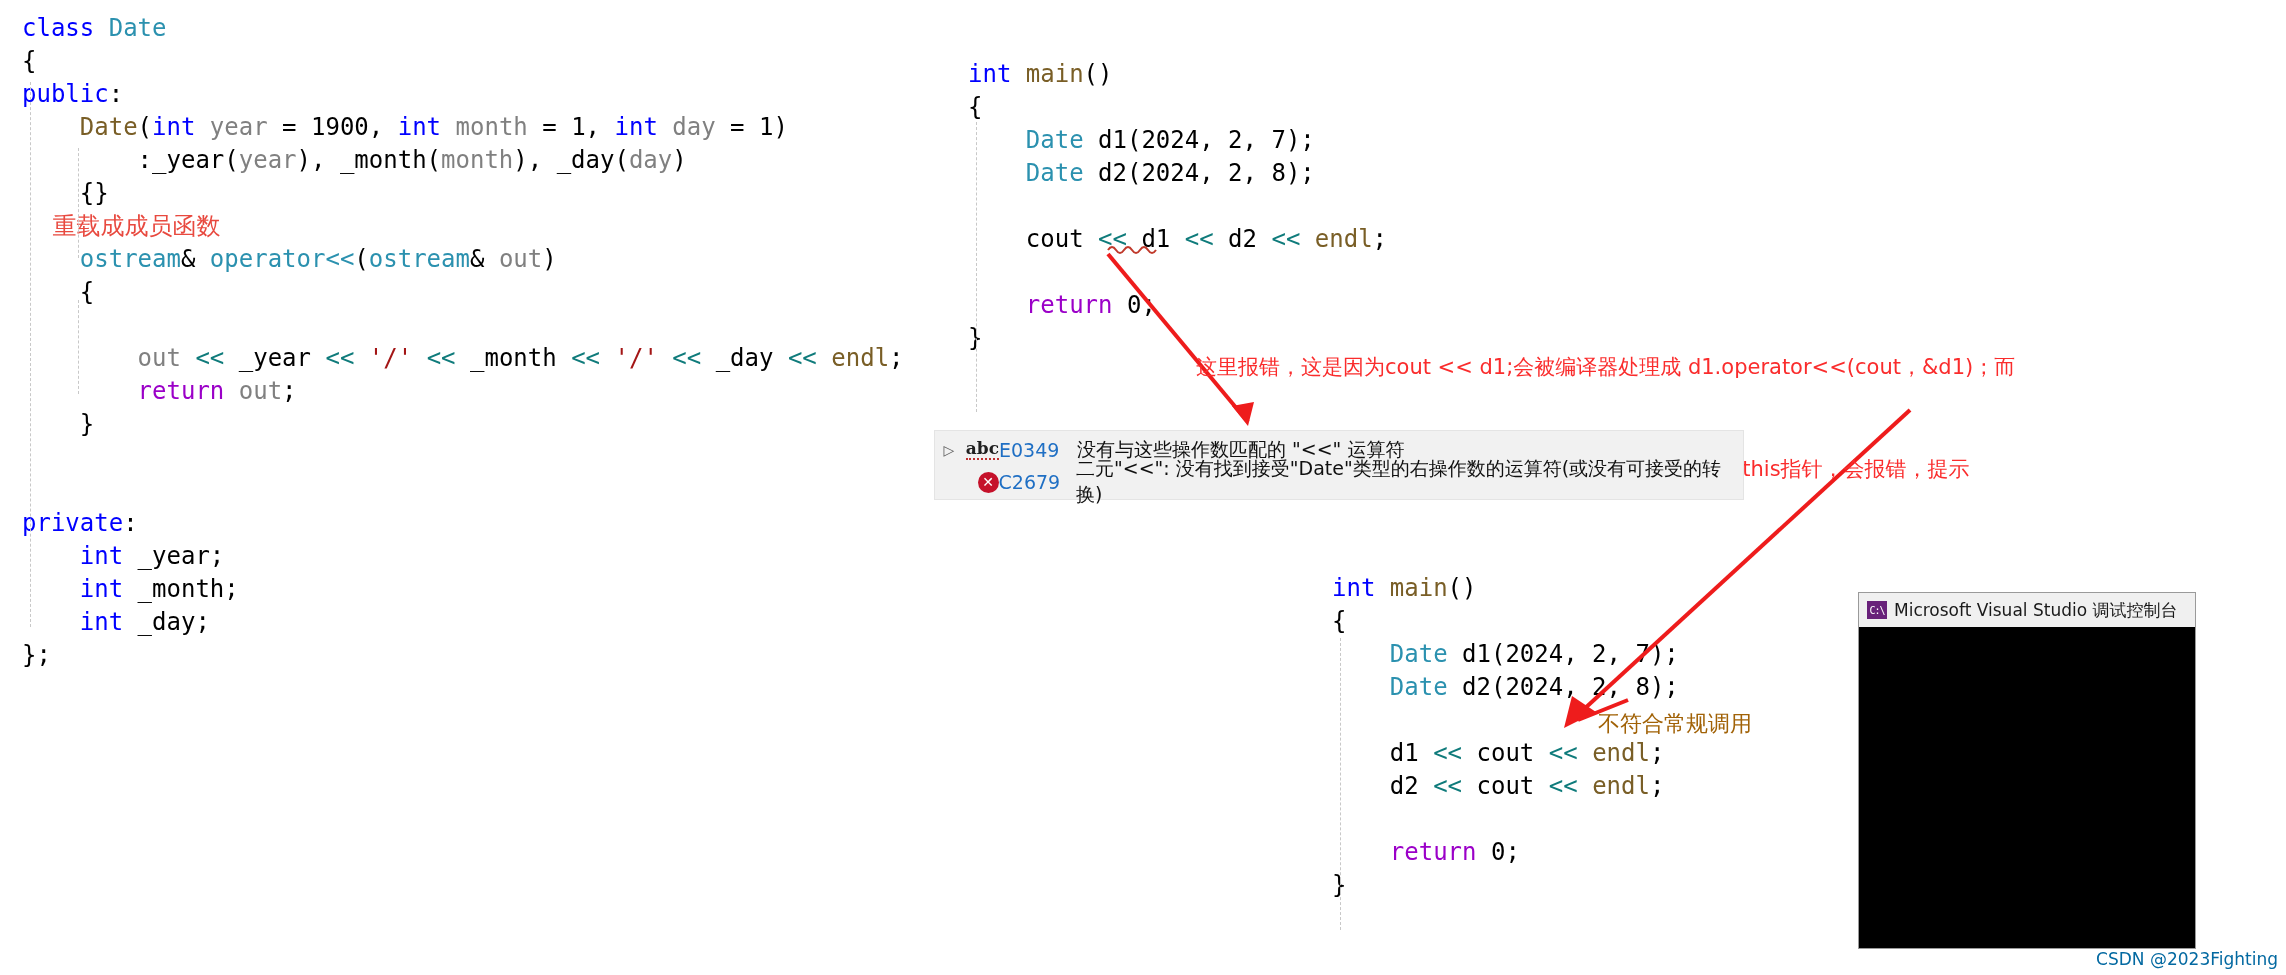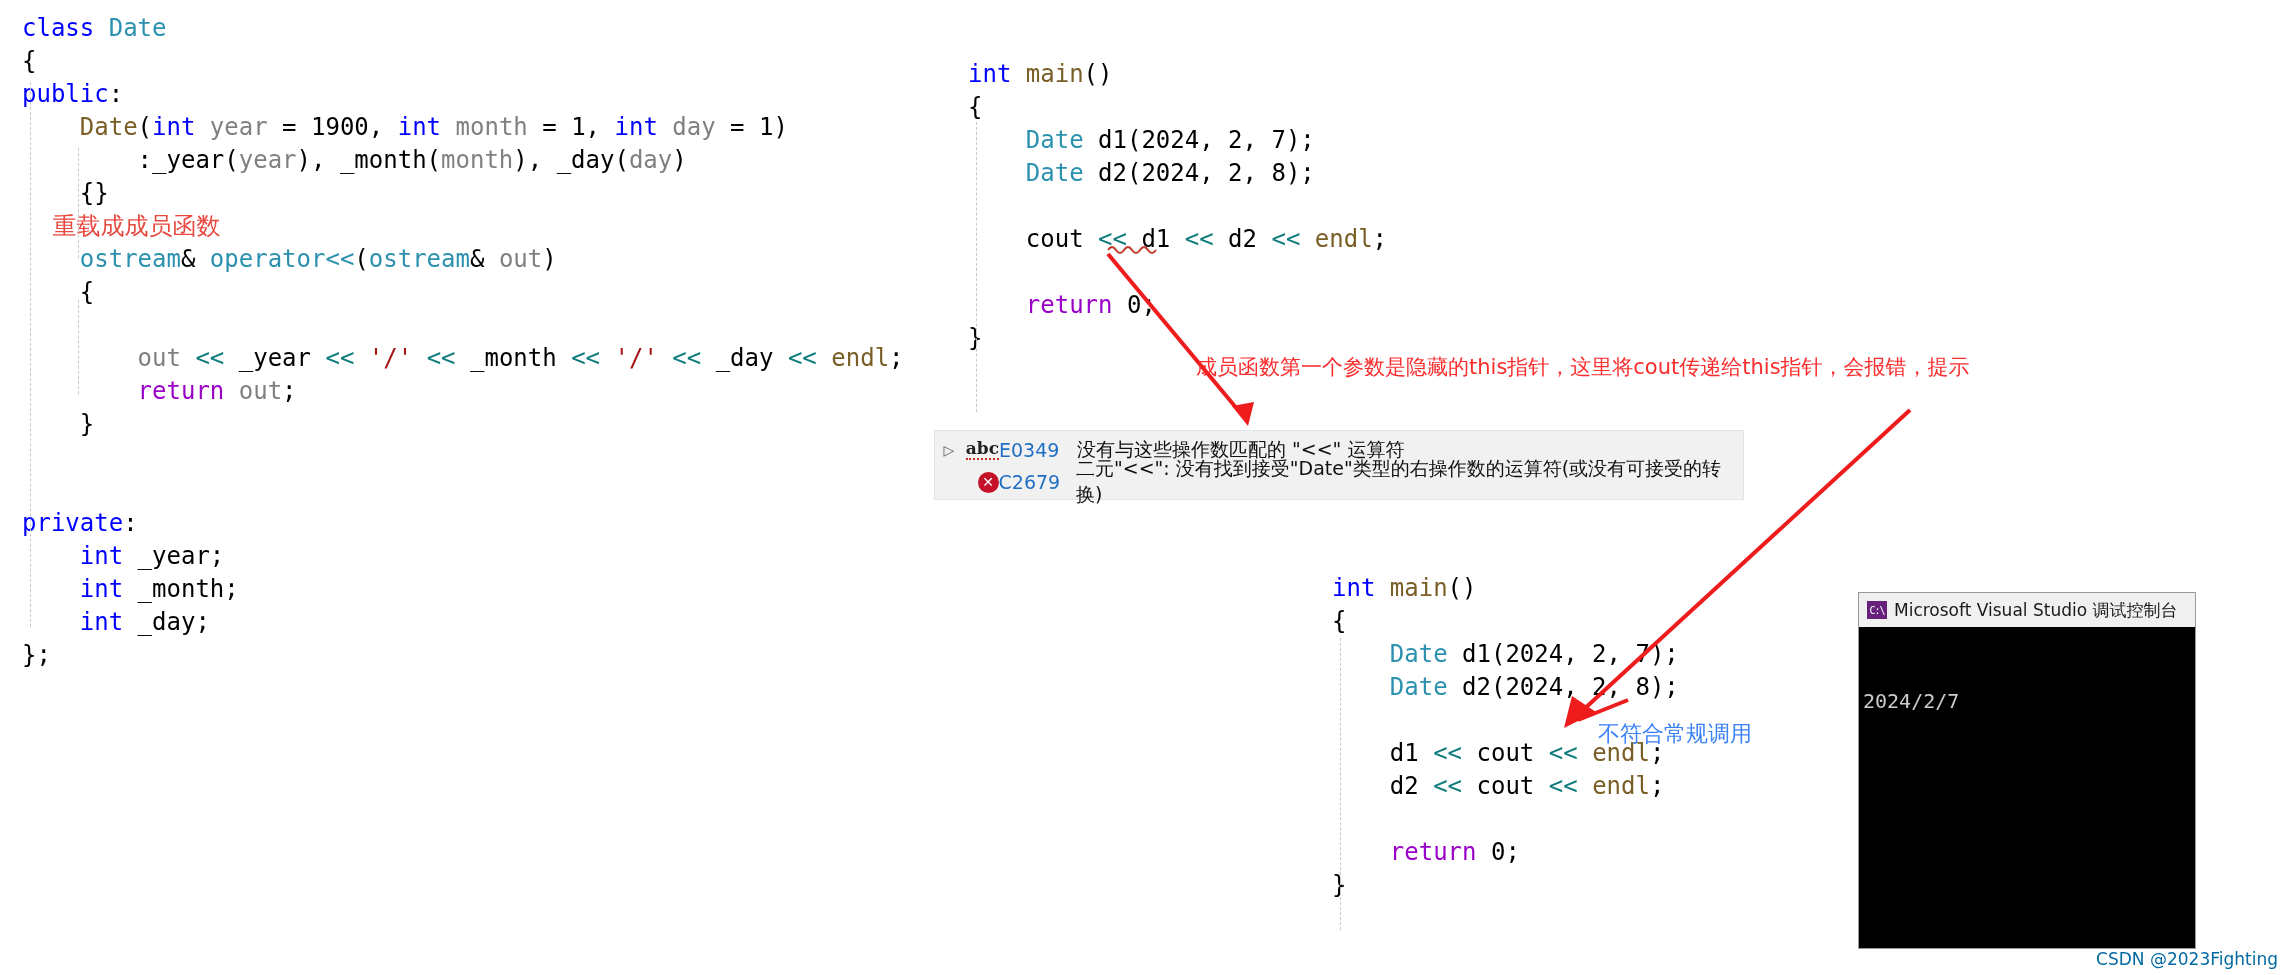--- a/index.html
+++ b/index.html
@@ -42,25 +42,24 @@
   .annot{
     position:absolute;
     color:#fa2c2c;
     font-family:"DejaVu Sans","Liberation Sans",sans-serif;
     font-size:21px;
     line-height:34px;
     white-space:pre;
   }
   .annot-small{
     position:absolute;
-    color:#3b82f6;
+    color:#a16207;
     font-family:"DejaVu Sans","Liberation Sans",sans-serif;
     font-size:22px;
     white-space:pre;
-    margin-top:10px;
   }
 
   
   .errpanel{
     position:absolute;
     background:#f1f1f1;
     border:1px solid #e4e4e4;
     box-sizing:border-box;
   }
   .errrow{
@@ -152,20 +151,21 @@
   <polygon points="148,176 132,156 154,152" fill="#ee1c1c"></polygon>
 </svg>
 
 <svg class="arrow" style="left:1520px; top:400px; width:420px; height:350px;">
   <line x1="390" y1="10" x2="50" y2="322" stroke="#ee1c1c" stroke-width="4"></line>
   <polygon points="44,328 52,296 76,312" fill="#ee1c1c"></polygon>
   <path d="M58,320 L108,300" stroke="#ee1c1c" stroke-width="4" fill="none"></path>
 </svg>
 
 <div class="annot" style="left:1196px; top:282px;">
+  <div>这里报错，这是因为cout &lt;&lt; d1;会被编译器处理成 d1.operator&lt;&lt;(cout，&amp;d1)；而</div>
   <div>成员函数第一个参数是隐藏的this指针，这里将cout传递给this指针，会报错，提示</div>
 </div>
 
 <div class="annot-small" style="left:1598px; top:709px;">不符合常规调用</div>
 
 <div class="errpanel" style="left:934px; top:430px; width:810px; height:70px;">
   <div class="errrow" style="margin-top:3px;">
     <span class="err-expand">▷</span>
     <span class="err-icon">
       <span class="abc">abc</span>
@@ -182,21 +182,20 @@
     <span class="err-msg">二元"&lt;&lt;": 没有找到接受"Date"类型的右操作数的运算符(或没有可接受的转换)</span>
   </div>
 </div>
 
 <div class="console" style="left:1858px; top:592px; width:338px; height:357px;">
   <div class="console-title">
     <span class="console-ico">C:\</span>
     <span>Microsoft Visual Studio 调试控制台</span>
   </div>
   <div class="console-body">
-    <div>2024/2/7</div>
     <div>&nbsp;</div>
     <div>&nbsp;</div>
     
     
     
   </div>
 </div>
 
 <div class="watermark">CSDN @2023Fighting</div>
 

